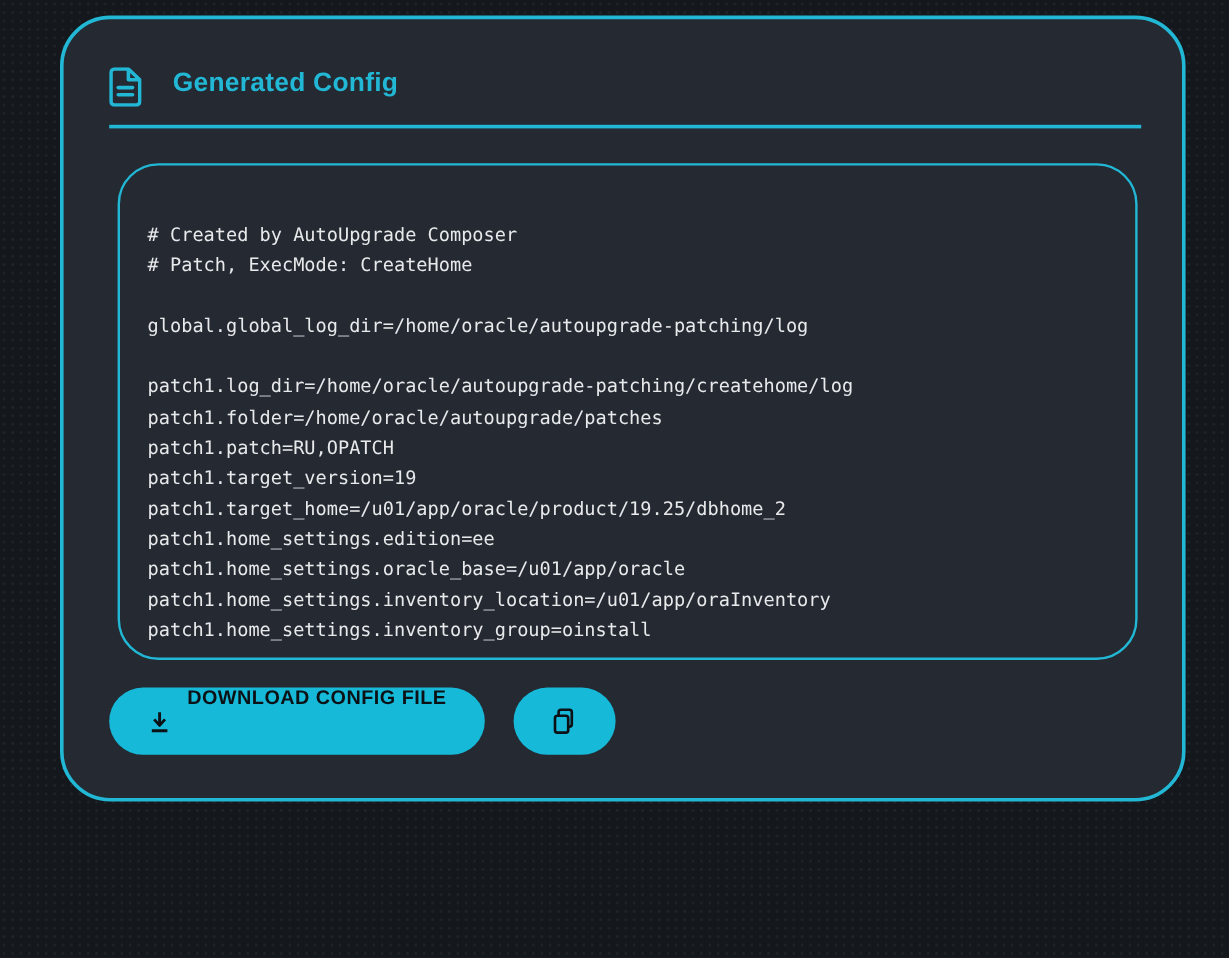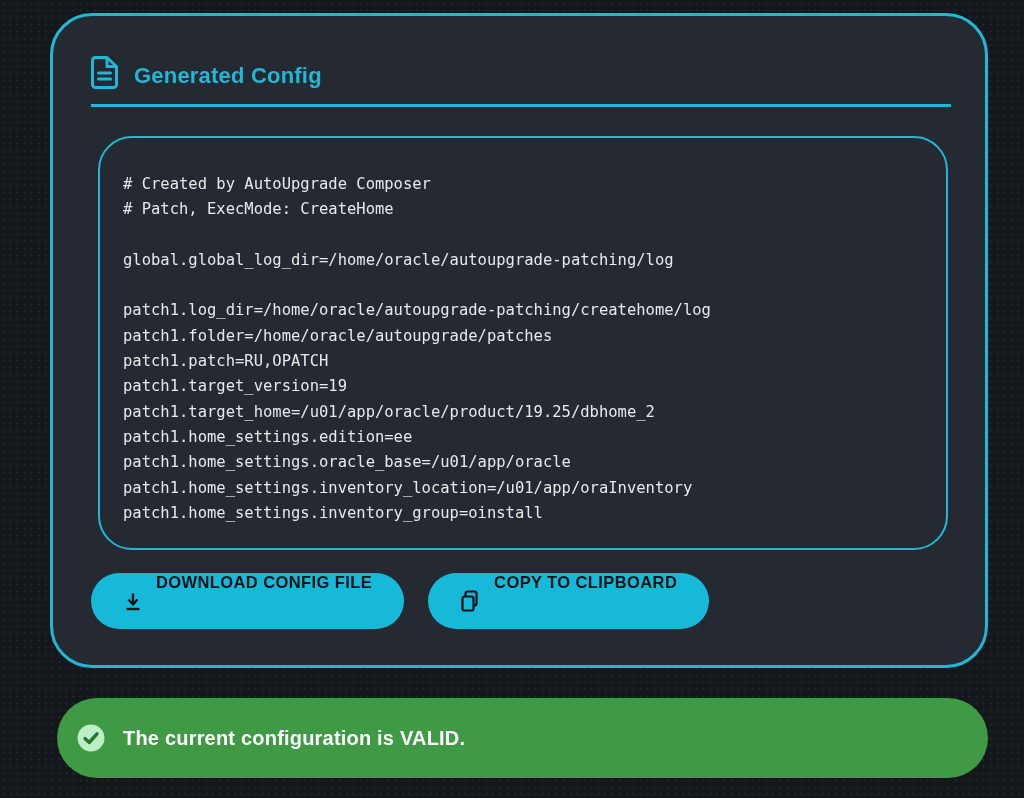--- a/index.html
+++ b/index.html
@@ -34,22 +34,22 @@
     left: 50px;
     top: 13px;
     width: 938px;
     height: 655px;
     background: var(--panel-bg);
     border: 3px solid var(--accent-cyan);
     border-radius: 42px;
   }
   .panel-header {
     display: flex;
-    align-items: flex-end;
-    gap: 16px;
+    align-items: flex-start;
+    gap: 26px;
     margin: 40px 0 0 38px;
   }
   .doc-icon svg { display: block; }
   .panel-title {
     color: var(--accent-cyan);
     font-size: 22px;
     font-weight: bold;
     letter-spacing: 0.2px;
   }
   .header-underline {
@@ -64,21 +64,21 @@
     height: 414px;
     border: 2px solid var(--accent-cyan);
     border-radius: 34px;
     overflow: hidden;
   }
   .code {
     font-family: "DejaVu Sans Mono", monospace;
     font-size: 15.5px;
     line-height: 25.3px;
     color: var(--code-text);
-    padding: 34px 24px 26px 23px;
+    padding: 46px 24px 26px 23px;
     white-space: pre;
   }
   .button-row {
     display: flex;
     gap: 24px;
     margin: 23px 0 0 38px;
   }
   .btn {
     display: flex;
     gap: 13px;
@@ -169,29 +169,19 @@
         <span>DOWNLOAD CONFIG FILE</span>
       </button>
 
       <button class="btn">
         <span class="btn-icon">
           <svg width="21" height="23" viewBox="0 0 21 23" fill="none" xmlns="http://www.w3.org/2000/svg">
             <rect x="5.5" y="1.5" width="11" height="14" rx="2" stroke="var(--button-text)" stroke-width="2.2" fill="none"></rect>
             <rect x="2.5" y="6.5" width="11" height="14" rx="2" stroke="var(--button-text)" stroke-width="2.2" fill="var(--button-cyan)"></rect>
           </svg>
         </span>
-        <span>COPY TO CLIPBOARD</span>
       </button>
 
     </div>
   </section>
 
-  <div class="status-banner">
-    <span class="check-circle">
-      <svg width="28" height="28" viewBox="0 0 28 28" xmlns="http://www.w3.org/2000/svg">
-        <circle cx="14" cy="14" r="13.5" fill="var(--check-circle-bg)"></circle>
-        <path d="M8 14.5 L12.2 18.5 L20 9.8" stroke="var(--check-mark)" stroke-width="3.4" fill="none" stroke-linecap="round" stroke-linejoin="round"></path>
-      </svg>
-    </span>
-    <span class="status-text">The current configuration is VALID.</span>
-  </div>
 
 </div>
 
 </body></html>

